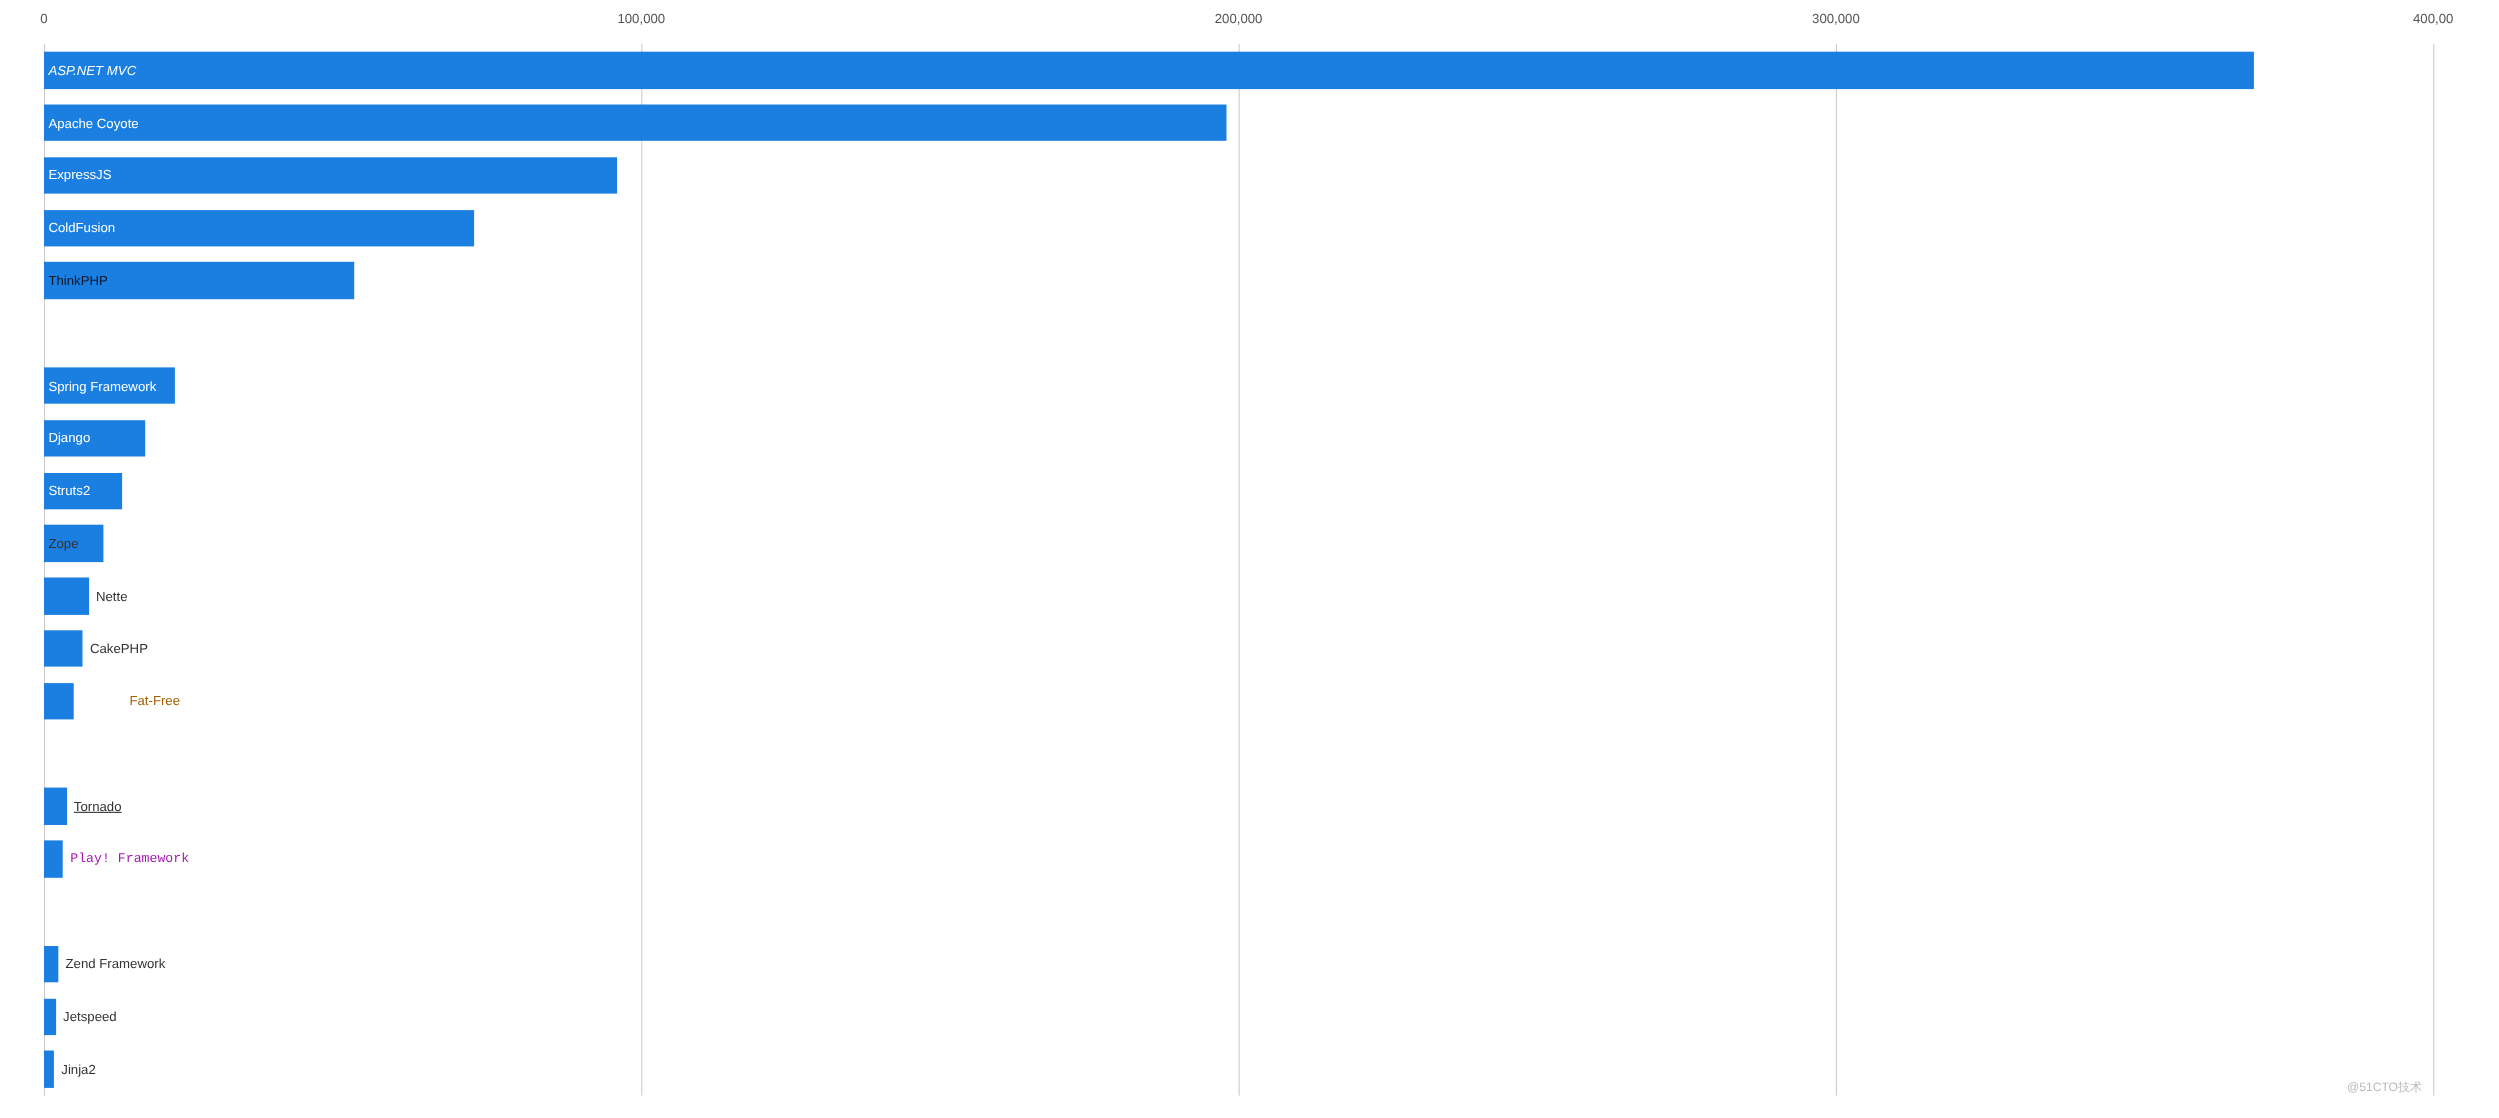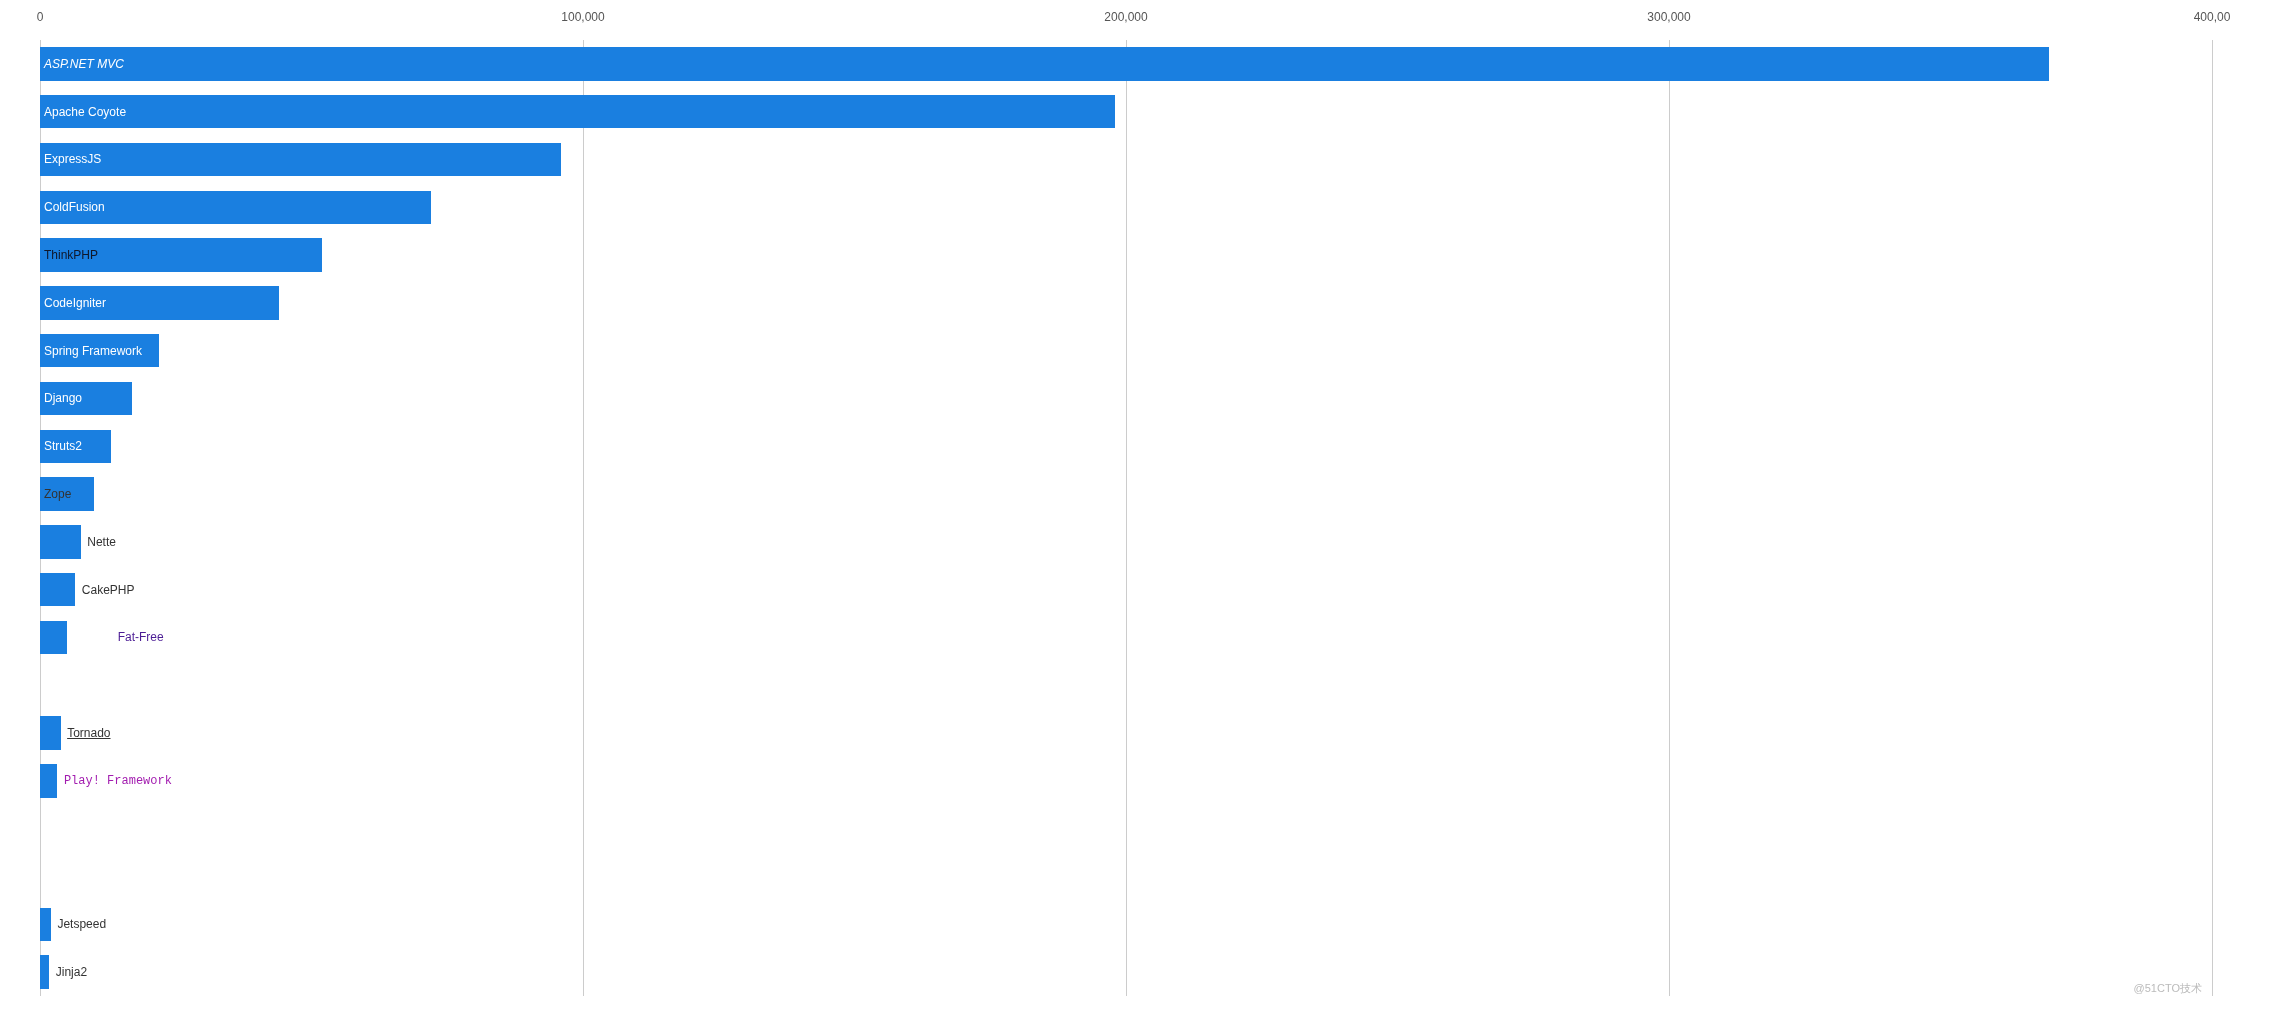--- a/index.html
+++ b/index.html
@@ -134,24 +134,20 @@
         <span class="bar-label" style="color: rgb(255, 255, 255);">ExpressJS</span>
       </div>
       <div class="bar-row" style="top: 15%; height: 5%;">
         <div class="bar" style="width: 18%; height: 70%; top: 15%; background: rgb(26, 127, 224);"></div>
         <span class="bar-label" style="color: rgb(255, 255, 255);">ColdFusion</span>
       </div>
       <div class="bar-row" style="top: 20%; height: 5%;">
         <div class="bar" style="width: 13%; height: 70%; top: 15%; background: rgb(26, 127, 224);"></div>
         <span class="bar-label" style="color: #0f172a;">ThinkPHP</span>
       </div>
-      <div class="bar-row" style="top: 25%; height: 5%;">
-        <div class="bar" style="width: 11%; height: 70%; top: 15%; background: rgb(26, 127, 224);"></div>
-        <span class="bar-label" style="color: rgb(255, 255, 255);">CodeIgniter</span>
-      </div>
       <div class="bar-row" style="top: 30%; height: 5%;">
         <div class="bar" style="width: 5.5%; height: 70%; top: 15%; background: rgb(26, 127, 224);"></div>
         <span class="bar-label" style="color: rgb(255, 255, 255);">Spring Framework</span>
       </div>
       <div class="bar-row" style="top: 35%; height: 5%;">
         <div class="bar" style="width: 4.25%; height: 70%; top: 15%; background: rgb(26, 127, 224);"></div>
         <span class="bar-label" style="color: rgb(255, 255, 255);">Django</span>
       </div>
       <div class="bar-row" style="top: 40%; height: 5%;">
         <div class="bar" style="width: 3.25%; height: 70%; top: 15%; background: rgb(26, 127, 224);"></div>
@@ -164,29 +160,33 @@
       <div class="bar-row" style="top: 50%; height: 5%;">
         <div class="bar" style="width: 1.875%; height: 70%; top: 15%; background: rgb(26, 127, 224);"></div>
         <span class="bar-label-outside" style="color: rgb(51, 51, 51); left: 2.175%;">Nette</span>
       </div>
       <div class="bar-row" style="top: 55%; height: 5%;">
         <div class="bar" style="width: 1.625%; height: 70%; top: 15%; background: rgb(26, 127, 224);"></div>
         <span class="bar-label-outside" style="color: rgb(51, 51, 51); left: 1.925%;">CakePHP</span>
       </div>
       <div class="bar-row" style="top: 60%; height: 5%;">
         <div class="bar" style="width: 1.25%; height: 70%; top: 15%; background: rgb(26, 127, 224);"></div>
-        <span class="bar-label-outside" style="color: #4c1d95; left: 1.55%; padding-left: 44px;">Fat-Free</span>
+        <span class="bar-label-outside" style="color: #a16207; left: 1.55%; padding-left: 44px;">Fat-Free</span>
       </div>
       <div class="bar-row" style="top: 70%; height: 5%;">
         <div class="bar" style="width: 0.95%; height: 70%; top: 15%; background: rgb(26, 127, 224);"></div>
         <span class="bar-label-outside" style="color: rgb(51, 51, 51); left: 1.25%; text-decoration: underline;">Tornado</span>
       </div>
       <div class="bar-row" style="top: 75%; height: 5%;">
         <div class="bar" style="width: 0.8%; height: 70%; top: 15%; background: rgb(26, 127, 224);"></div>
         <span class="bar-label-outside" style="color: #a21caf; left: 1.1%; font-family: Liberation Mono, monospace;">Play! Framework</span>
+      </div>
+      <div class="bar-row" style="top: 85%; height: 5%;">
+        <div class="bar" style="width: 0.6%; height: 70%; top: 15%; background: rgb(26, 127, 224);"></div>
+        <span class="bar-label-outside" style="color: rgb(51, 51, 51); left: 0.9%;">Zend Framework</span>
       </div>
       <div class="bar-row" style="top: 90%; height: 5%;">
         <div class="bar" style="width: 0.5%; height: 70%; top: 15%; background: rgb(26, 127, 224);"></div>
         <span class="bar-label-outside" style="color: rgb(51, 51, 51); left: 0.8%;">Jetspeed</span>
       </div>
       <div class="bar-row" style="top: 95%; height: 5%;">
         <div class="bar" style="width: 0.425%; height: 70%; top: 15%; background: rgb(26, 127, 224);"></div>
         <span class="bar-label-outside" style="color: rgb(51, 51, 51); left: 0.725%; text-align: center;">Jinja2</span>
       </div>
     </div>

